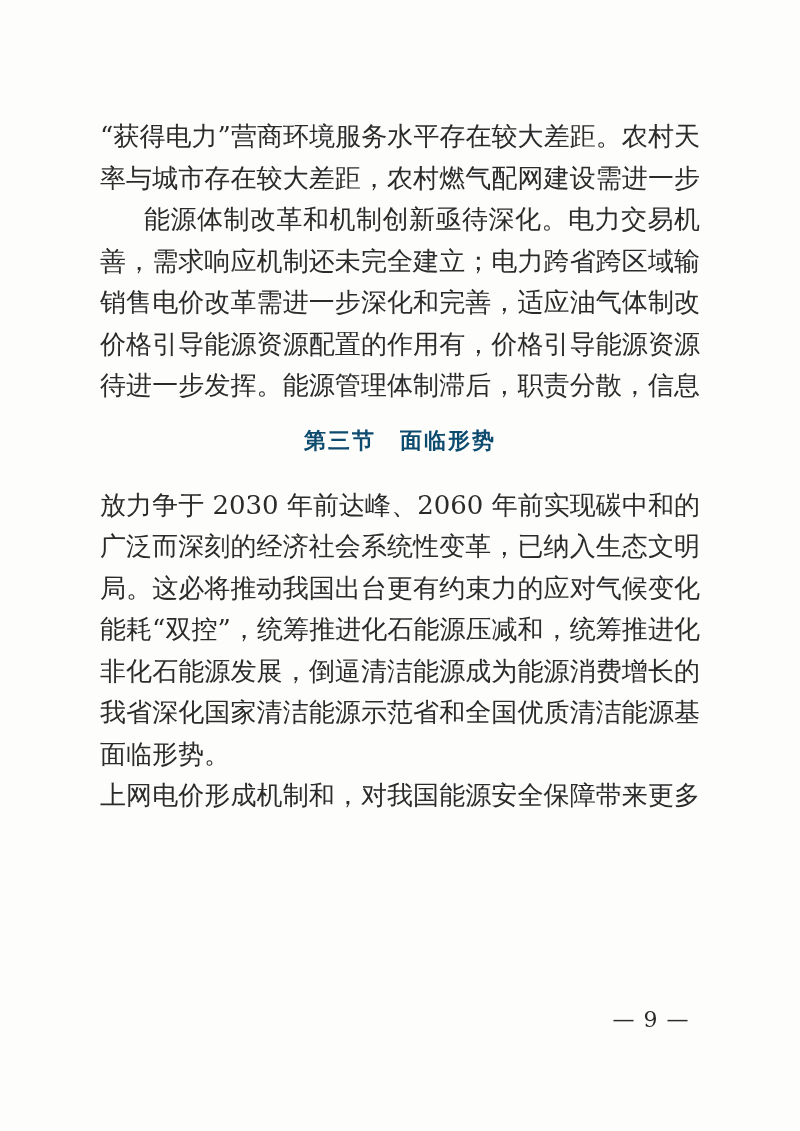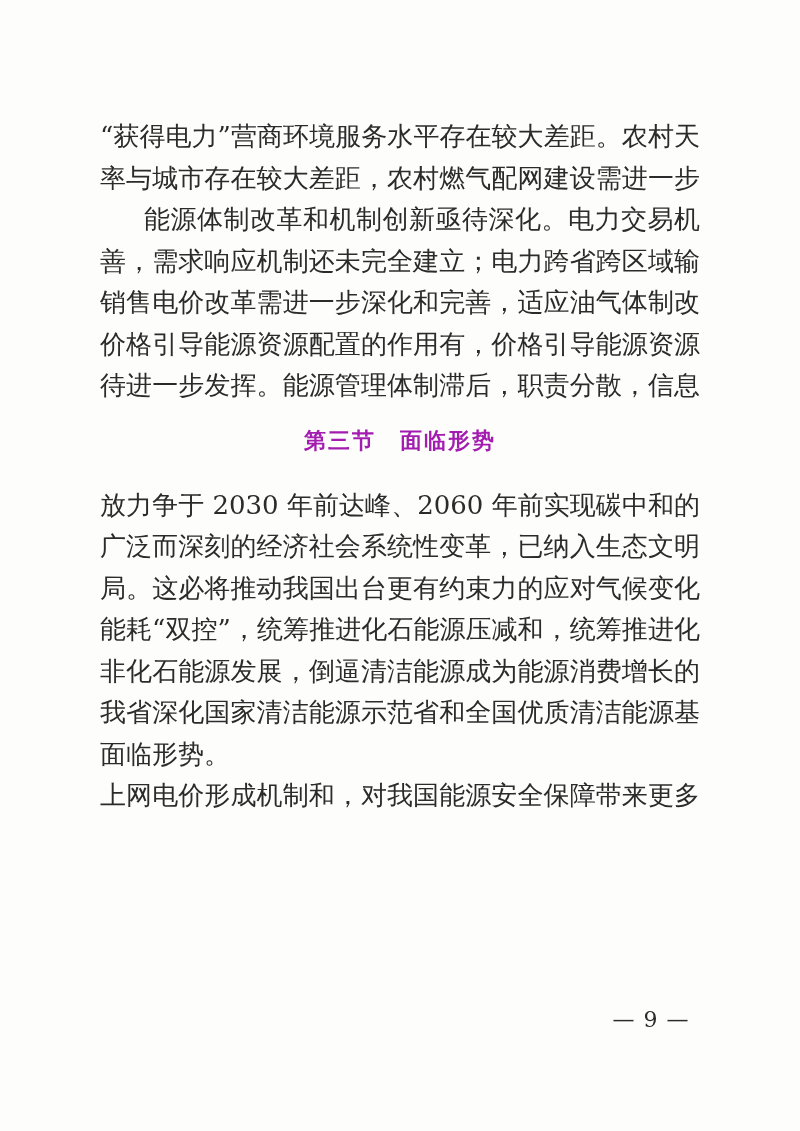--- a/index.html
+++ b/index.html
@@ -40,21 +40,21 @@
   .text-line.no-fill {
     text-align-last: left;
   }
   .section-heading {
     font-size: 22px;
     font-weight: bold;
     line-height: 42px;
     text-align: center;
     letter-spacing: 2px;
     margin: 12px 0 24px 0;
-    color: #a21caf;
+    color: #0c4a6e;
   }
   .page-number {
     position: absolute;
     top: 1006px;
     left: 591px;
     width: 120px;
     text-align: center;
     font-size: 22px;
     line-height: 28px;
     letter-spacing: 1px;

